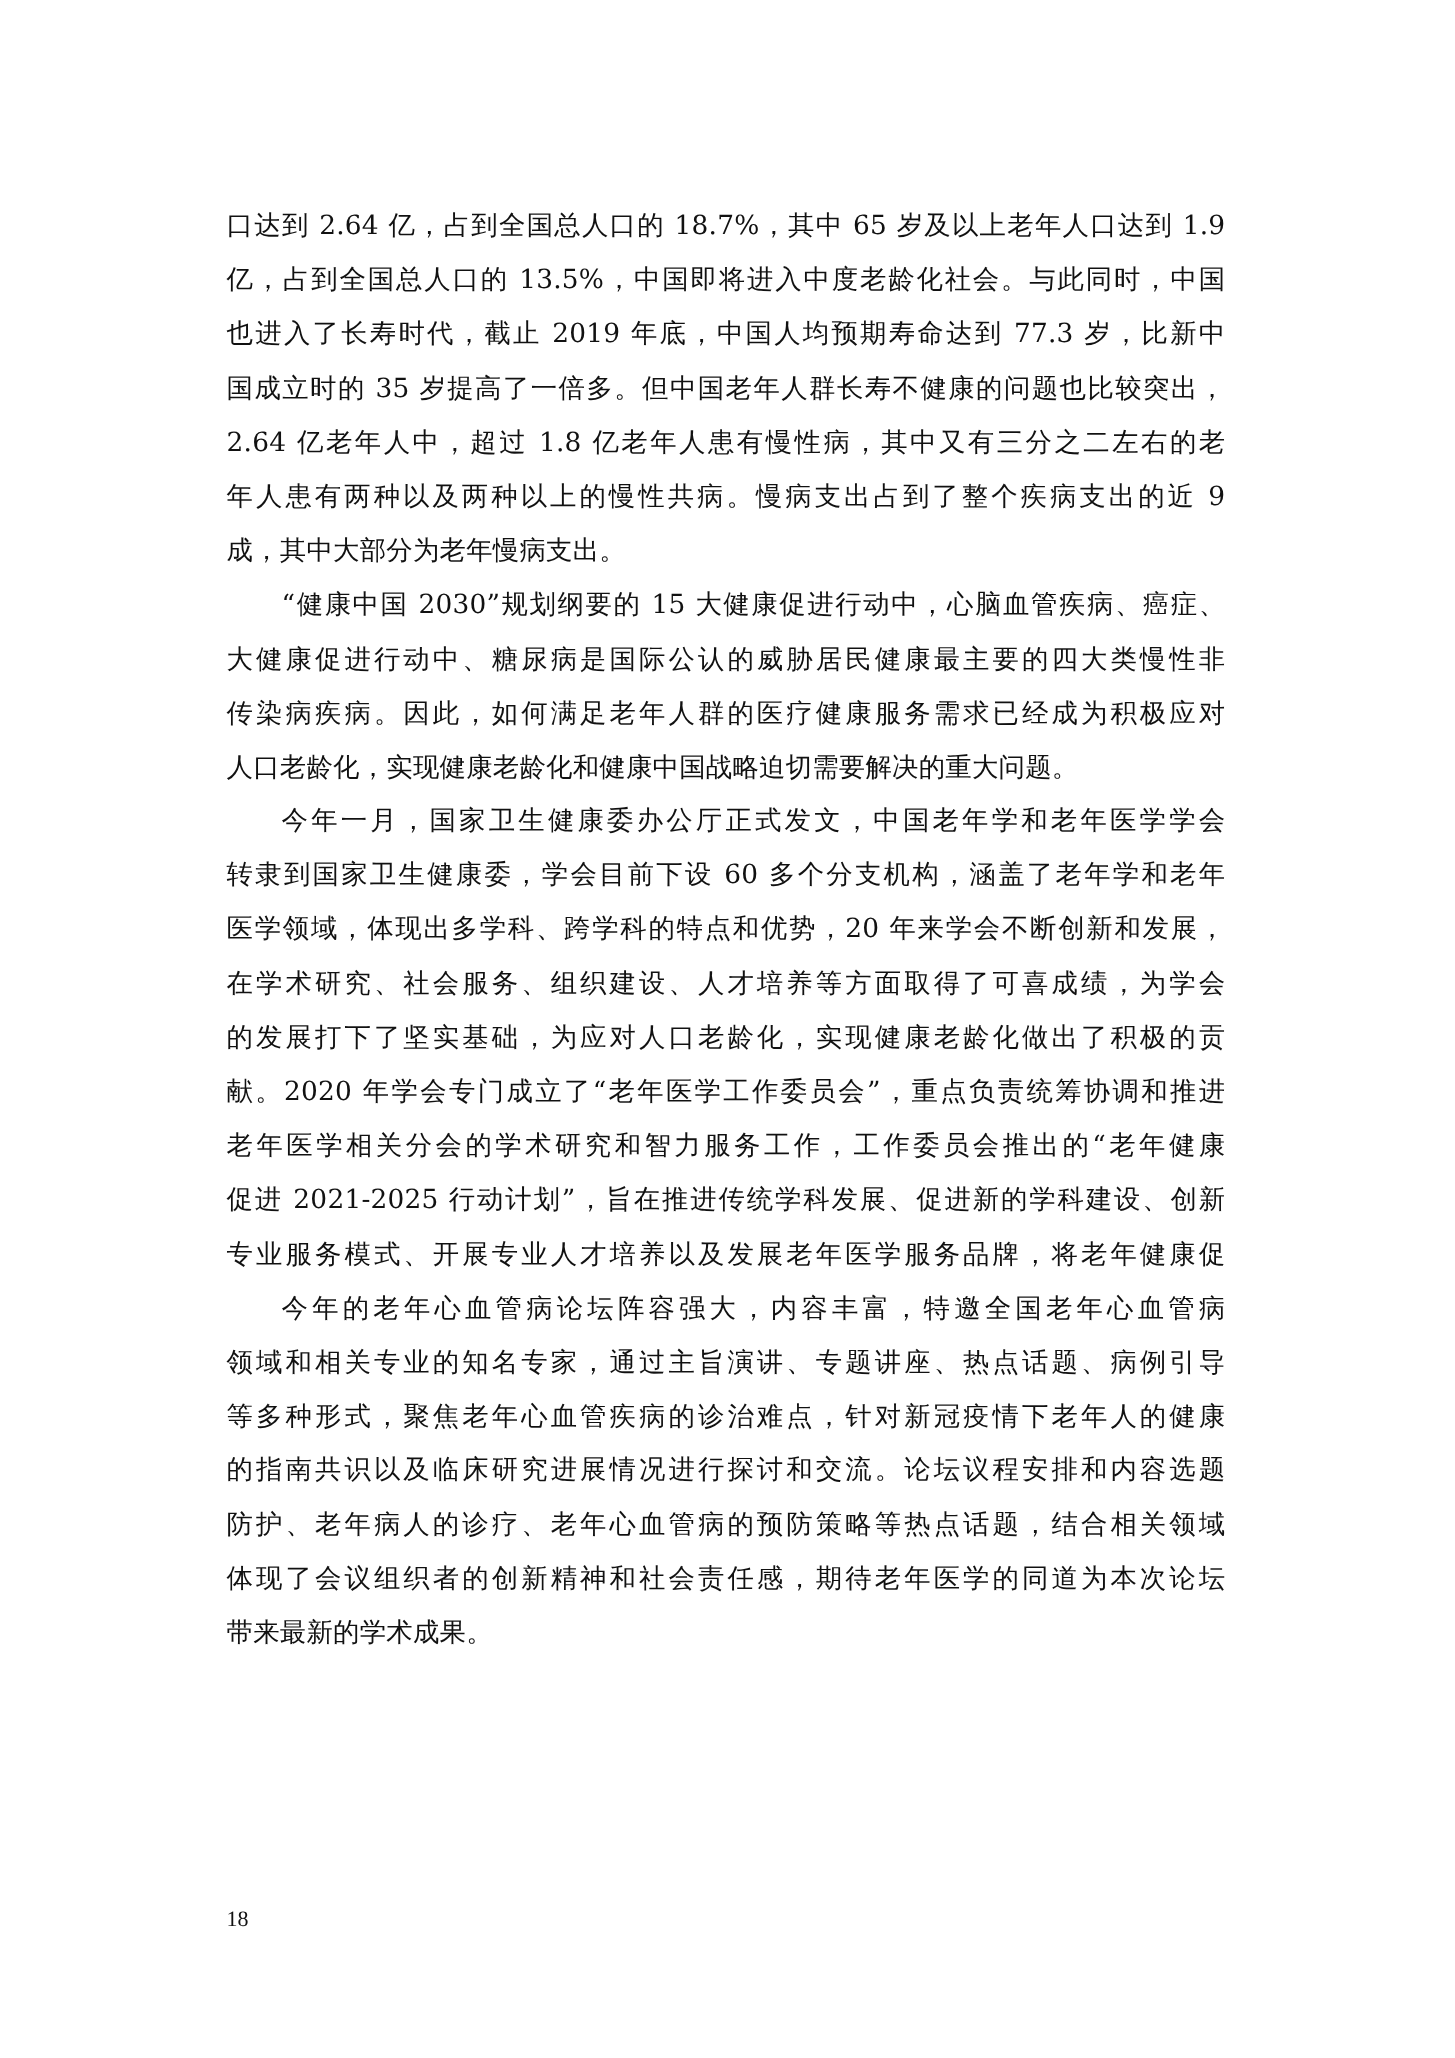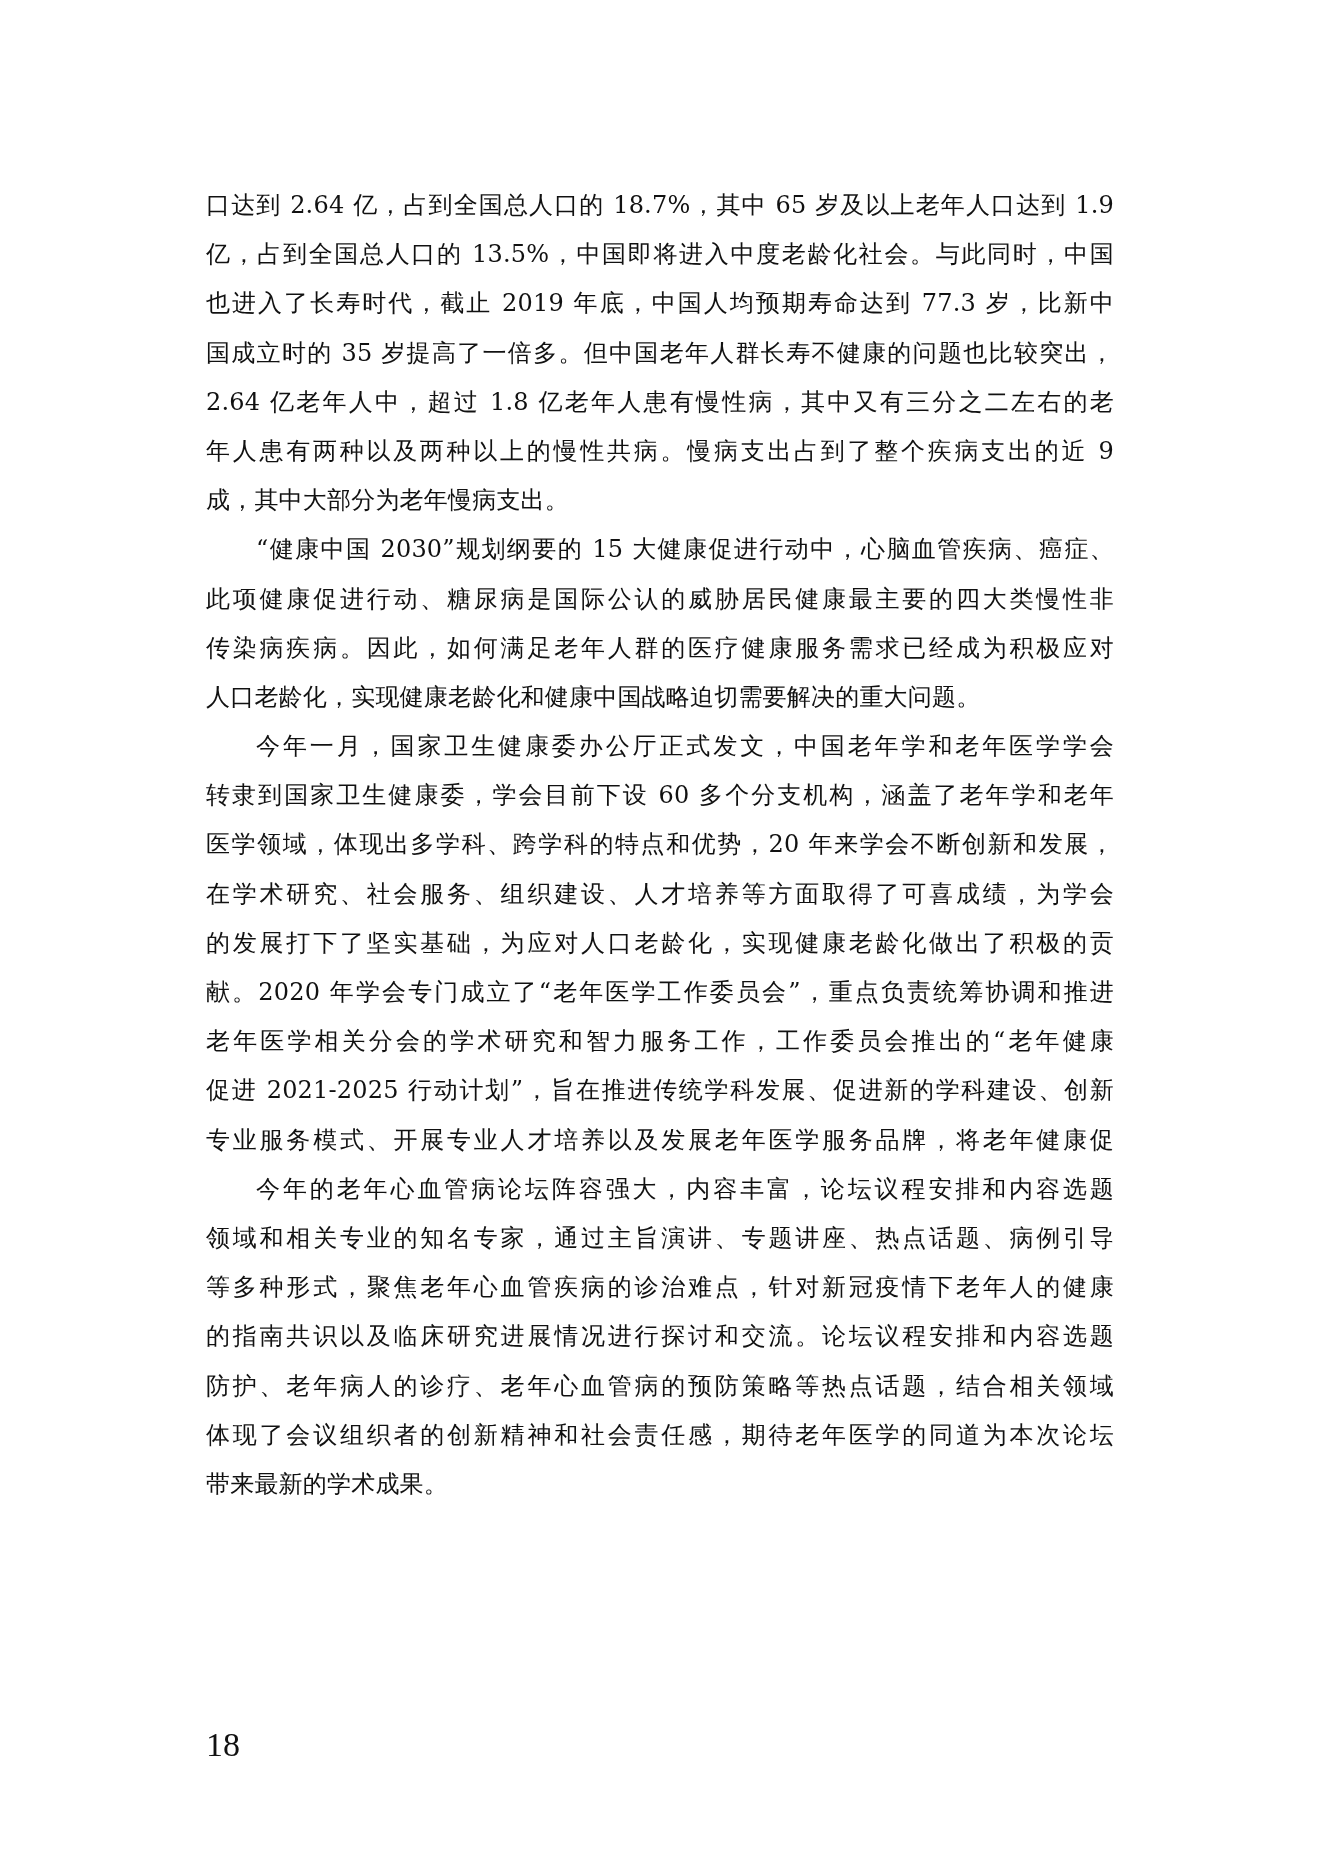--- a/index.html
+++ b/index.html
@@ -42,21 +42,21 @@
     text-align-last: left;
   }
   .line.indent {
     padding-left: 50px;
   }
   .page-number {
     position: absolute;
     left: 206px;
     top: 1728px;
     font-family: "Liberation Serif", "DejaVu Serif", serif;
-    font-size: 34px;
+    font-size: 20px;
     line-height: 34px;
     color: #111111;
   }
 </style>
 </head>
 <body>
 
 <div class="page">
   <div class="text-block">
 
@@ -65,39 +65,39 @@
       <span class="line">亿，占到全国总人口的 13.5%，中国即将进入中度老龄化社会。与此同时，中国</span>
       <span class="line">也进入了长寿时代，截止 2019 年底，中国人均预期寿命达到 77.3 岁，比新中</span>
       <span class="line">国成立时的 35 岁提高了一倍多。但中国老年人群长寿不健康的问题也比较突出，</span>
       <span class="line">2.64 亿老年人中，超过 1.8 亿老年人患有慢性病，其中又有三分之二左右的老</span>
       <span class="line">年人患有两种以及两种以上的慢性共病。慢病支出占到了整个疾病支出的近 9</span>
       <span class="line last">成，其中大部分为老年慢病支出。</span>
     </div>
 
     <div class="paragraph">
       <span class="line indent">“健康中国 2030”规划纲要的 15 大健康促进行动中，心脑血管疾病、癌症、</span>
-      <span class="line">此项健康促进行动、糖尿病是国际公认的威胁居民健康最主要的四大类慢性非</span>
+      <span class="line">大健康促进行动中、糖尿病是国际公认的威胁居民健康最主要的四大类慢性非</span>
       <span class="line">传染病疾病。因此，如何满足老年人群的医疗健康服务需求已经成为积极应对</span>
       <span class="line last">人口老龄化，实现健康老龄化和健康中国战略迫切需要解决的重大问题。</span>
     </div>
 
     <div class="paragraph">
       <span class="line indent">今年一月，国家卫生健康委办公厅正式发文，中国老年学和老年医学学会</span>
       <span class="line">转隶到国家卫生健康委，学会目前下设 60 多个分支机构，涵盖了老年学和老年</span>
       <span class="line">医学领域，体现出多学科、跨学科的特点和优势，20 年来学会不断创新和发展，</span>
       <span class="line">在学术研究、社会服务、组织建设、人才培养等方面取得了可喜成绩，为学会</span>
       <span class="line">的发展打下了坚实基础，为应对人口老龄化，实现健康老龄化做出了积极的贡</span>
       <span class="line">献。2020 年学会专门成立了“老年医学工作委员会”，重点负责统筹协调和推进</span>
       <span class="line">老年医学相关分会的学术研究和智力服务工作，工作委员会推出的“老年健康</span>
       <span class="line">促进 2021-2025 行动计划”，旨在推进传统学科发展、促进新的学科建设、创新</span>
       <span class="line">专业服务模式、开展专业人才培养以及发展老年医学服务品牌，将老年健康促</span>
     </div>
 
     <div class="paragraph">
-      <span class="line indent">今年的老年心血管病论坛阵容强大，内容丰富，论坛议程安排和内容选题</span>
+      <span class="line indent">今年的老年心血管病论坛阵容强大，内容丰富，特邀全国老年心血管病</span>
       <span class="line">领域和相关专业的知名专家，通过主旨演讲、专题讲座、热点话题、病例引导</span>
       <span class="line">等多种形式，聚焦老年心血管疾病的诊治难点，针对新冠疫情下老年人的健康</span>
       <span class="line">的指南共识以及临床研究进展情况进行探讨和交流。论坛议程安排和内容选题</span>
       <span class="line">防护、老年病人的诊疗、老年心血管病的预防策略等热点话题，结合相关领域</span>
       <span class="line">体现了会议组织者的创新精神和社会责任感，期待老年医学的同道为本次论坛</span>
       <span class="line last">带来最新的学术成果。</span>
     </div>
 
   </div>
 

